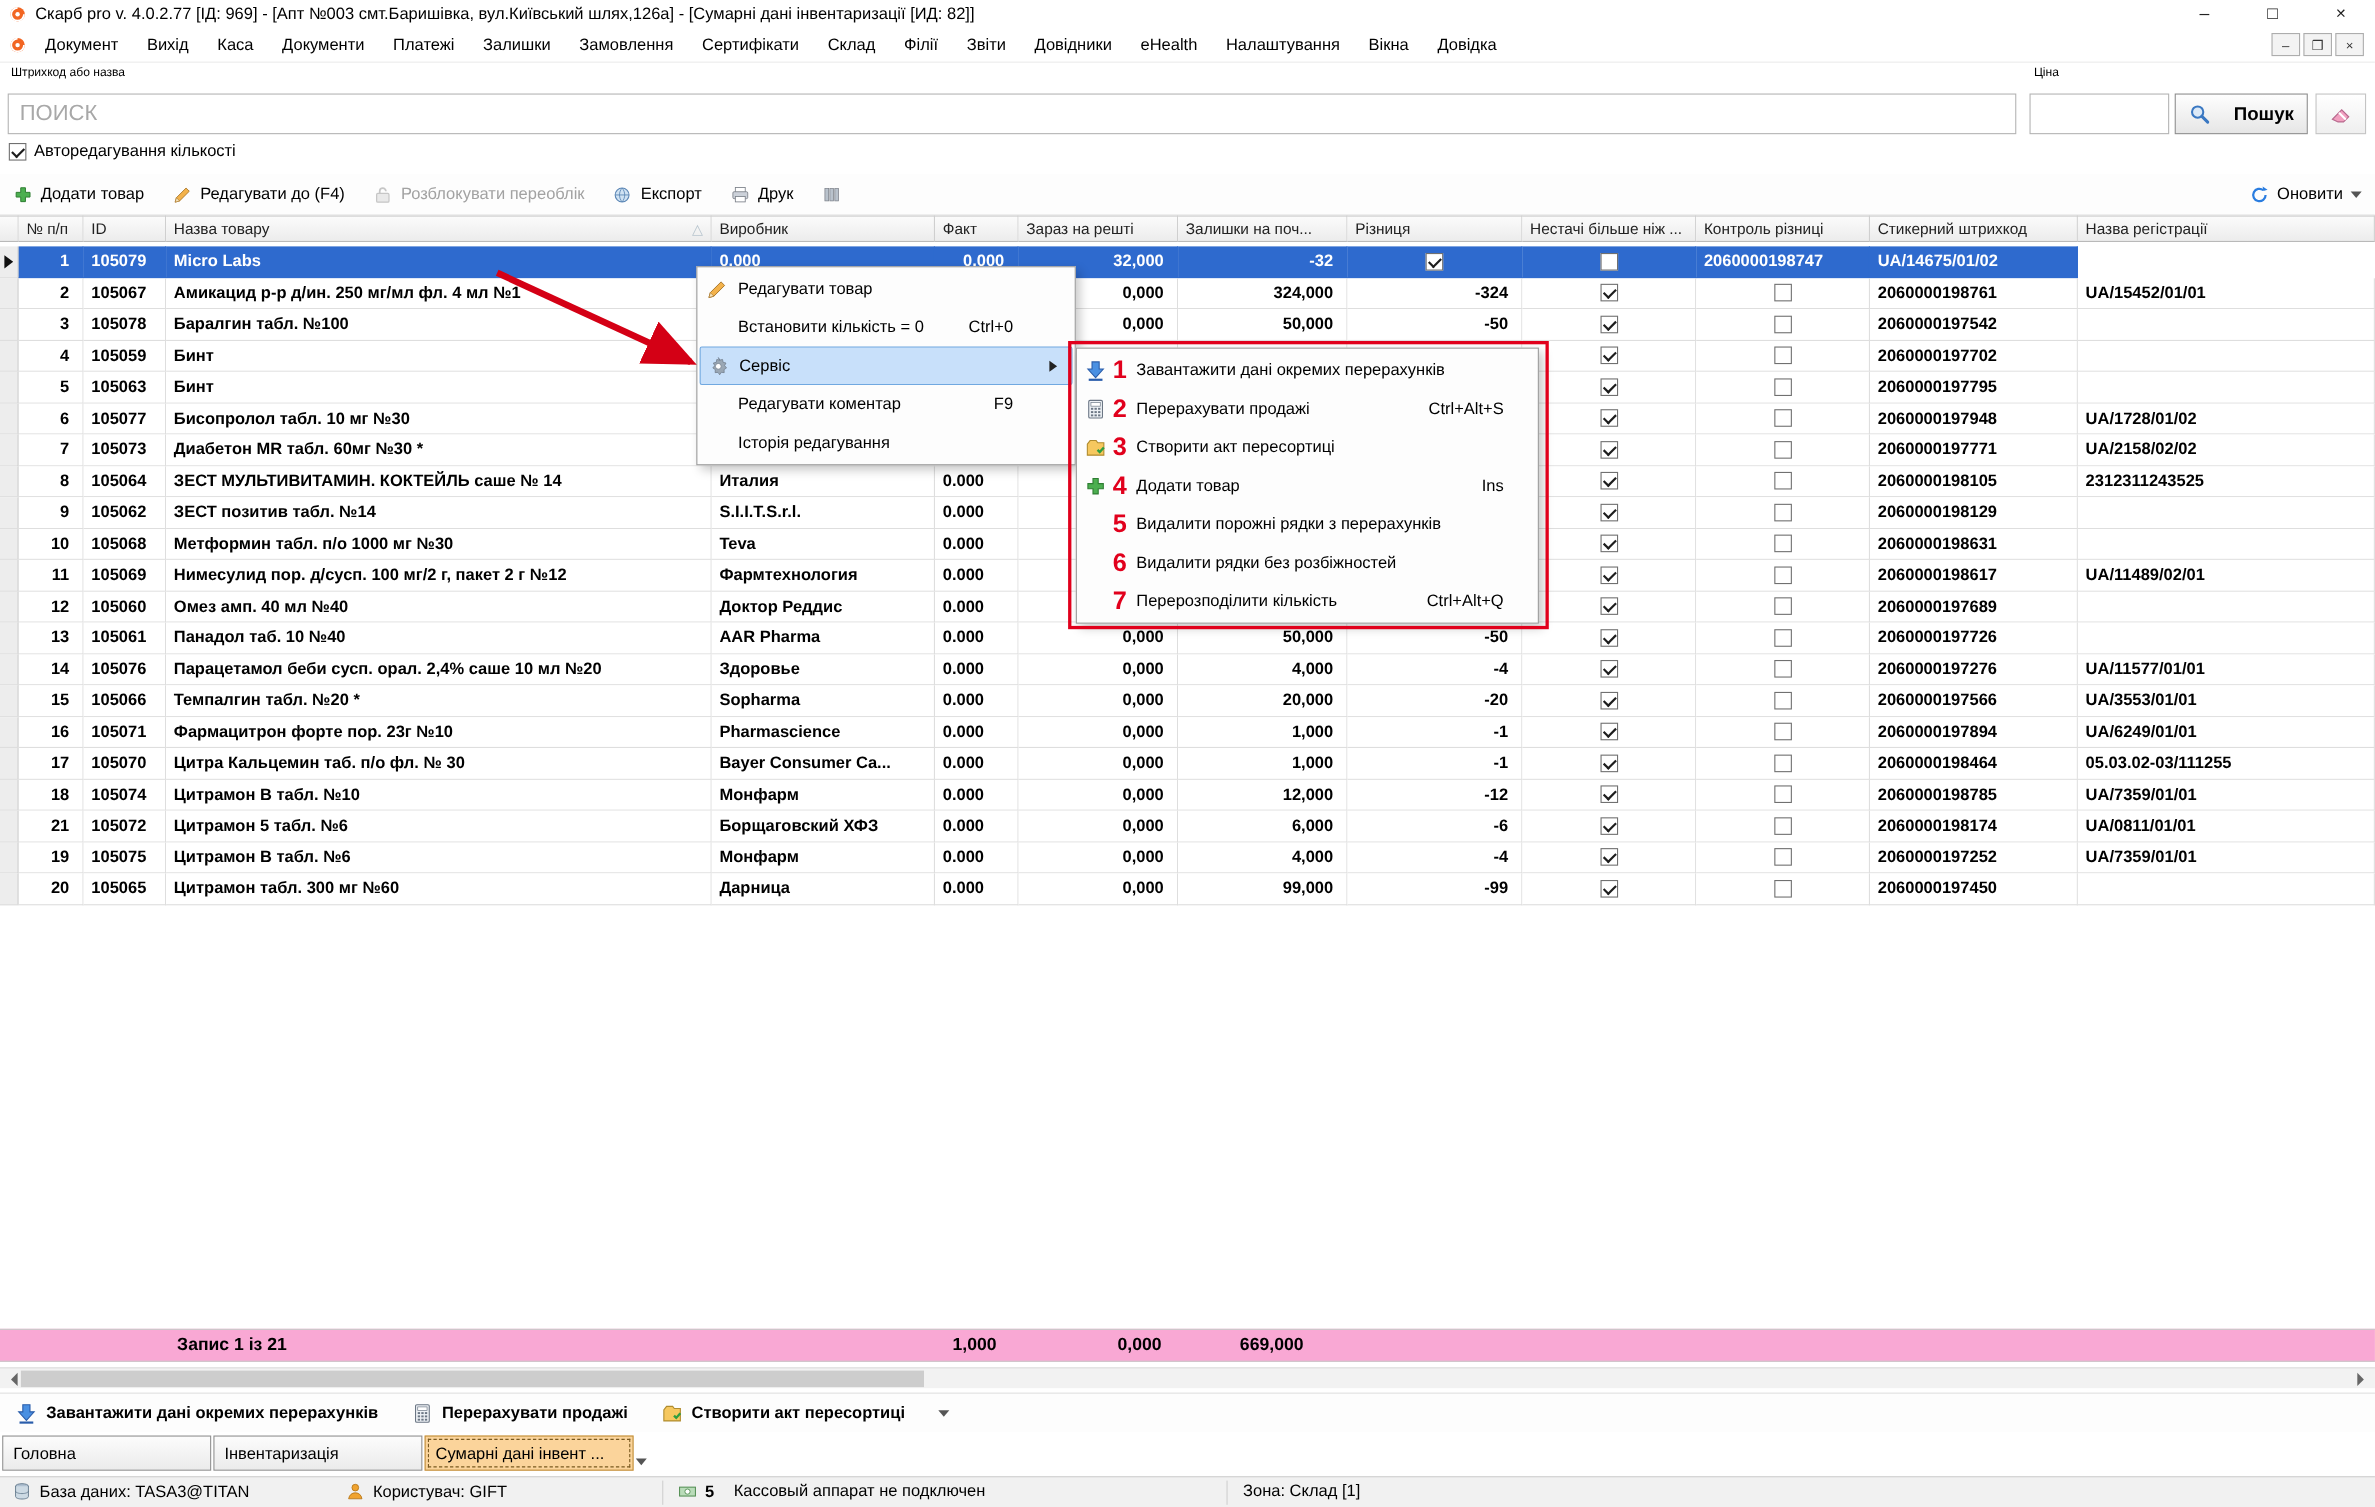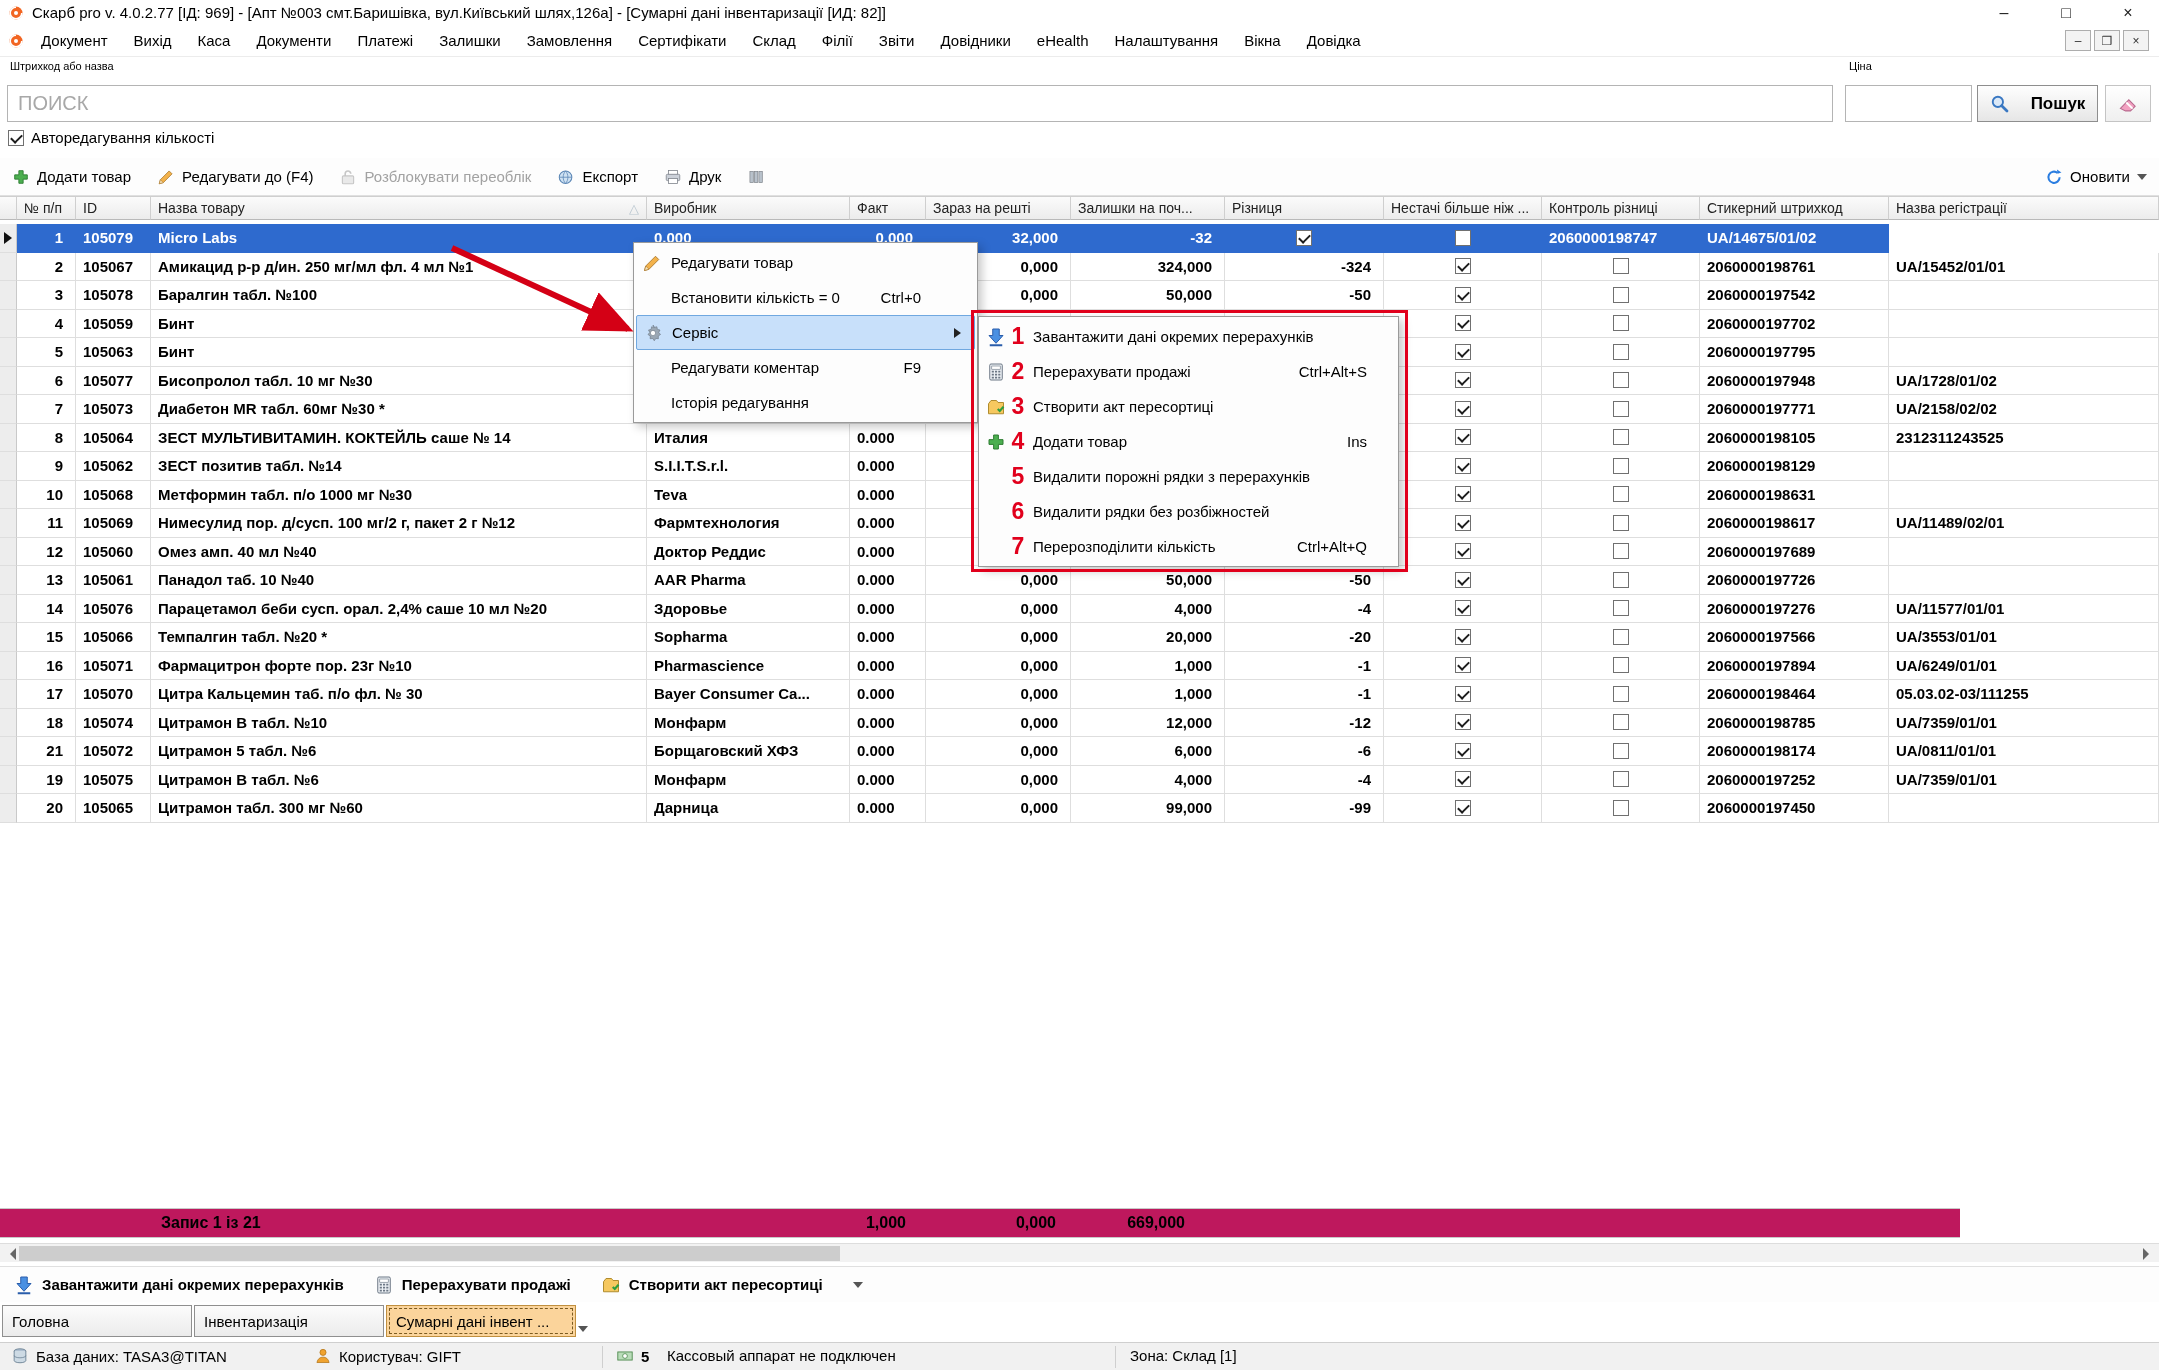--- a/index.html
+++ b/index.html
@@ -57,21 +57,21 @@
   .c{border-right:1px solid var(--line);border-bottom:1px solid var(--line);display:flex;align-items:center;padding:0 7px;font-size:15px;font-weight:700;overflow:hidden;white-space:nowrap;background:#fff}
   .c.mk{background:#ededed;border-right:1px solid #c9c9c9;padding:0}
   .c.num{justify-content:flex-end;padding-right:12px}
   .c.ctr{justify-content:center}
   .grow.sel .c:not(.mk){background:var(--sel);border-color:var(--sel);color:#fff}
   .tri{width:0;height:0;border:6px solid transparent;border-left:8px solid #111;margin-left:4px}
   .cb{width:16px;height:16px;border:1px solid #707070;background:#fff;position:relative;display:inline-block;flex:0 0 16px}
   .cb.on::after{content:"";position:absolute;left:2px;top:3px;width:9px;height:5px;border-left:2px solid #1d1d1d;border-bottom:2px solid #1d1d1d;transform:rotate(-45deg)}
 
   
-  #summary{position:absolute;left:0;top:1208px;width:1960px;height:30px;background:#be185d;border-top:1px solid #c9c9c9;border-bottom:1px solid #c9c9c9;font-size:16px;font-weight:700}
+  #summary{position:absolute;left:0;top:1208px;width:2159px;height:30px;background:#f9a8d4;border-top:1px solid #c9c9c9;border-bottom:1px solid #c9c9c9;font-size:16px;font-weight:700}
   #summary span{position:absolute;top:5px}
   .sv{text-align:right;display:inline-block}
 
   
   #hscroll{position:absolute;left:0;top:1243px;width:2159px;height:19px;background:#f2f2f2;border-top:1px solid #ddd}
   .thumb{position:absolute;left:19px;top:2px;width:821px;height:15px;background:#cdcdcd}
   .sarr{position:absolute;top:4px;width:0;height:0;border:6px solid transparent}
   .sarr.left{left:4px;border-right-color:#666}
   .sarr.right{right:4px;border-left-color:#666}
 

